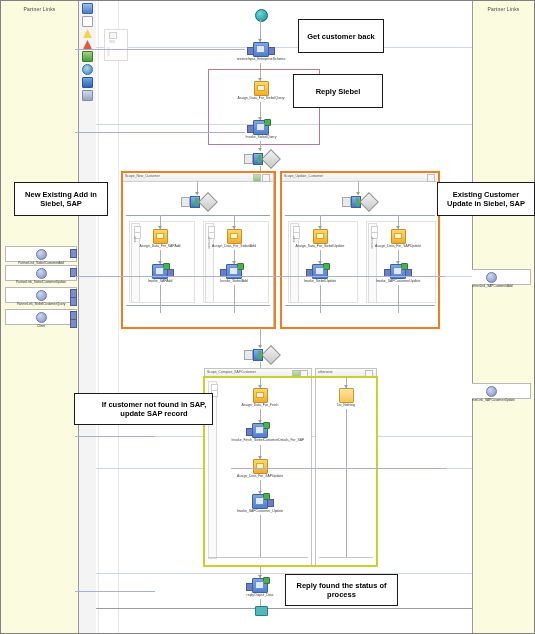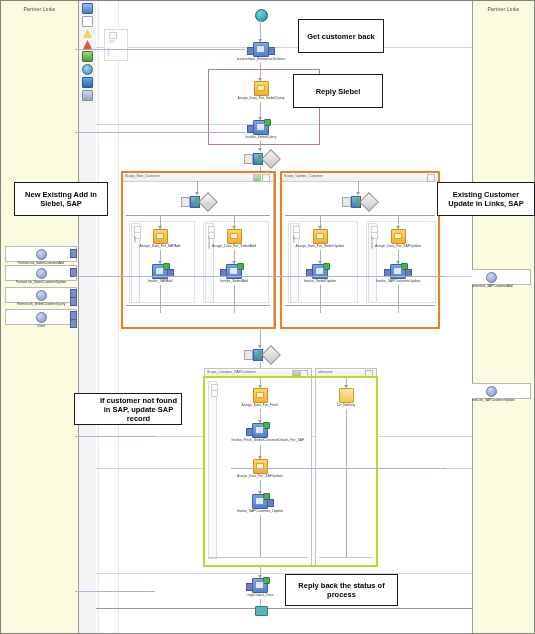--- a/index.html
+++ b/index.html
@@ -513,19 +513,19 @@
   <div class="wire" style="left:74px;top:435px;width:80px;height:1px;"></div>
   <div class="wire" style="left:230px;top:467px;width:215px;height:1px;"></div>
   <div class="wire" style="left:74px;top:590px;width:80px;height:1px;"></div>
 
   <div class="callout" style="left:297px;top:18px;width:86px;height:34px;">Get customer back</div>
 
   <div class="callout" style="left:292px;top:73px;width:90px;height:34px;">Reply Siebel</div>
 
   <div class="callout" style="left:13px;top:181px;width:94px;height:34px;">New Existing Add in Siebel, SAP</div>
 
-  <div class="callout" style="left:436px;top:181px;width:98px;height:34px;">Existing Customer Update in Links, SAP</div>
-
-  <div class="callout" style="left:73px;top:392px;width:108px;height:32px;padding-left:24px;">If customer not found in SAP, update SAP record</div>
-
-  <div class="callout" style="left:284px;top:573px;width:113px;height:32px;">Reply back the status of process</div>
+  <div class="callout" style="left:436px;top:181px;width:98px;height:34px;">Existing Customer Update in Siebel, SAP</div>
+
+  <div class="callout" style="left:73px;top:392px;width:139px;height:32px;padding-left:24px;">If customer not found in SAP, update SAP record</div>
+
+  <div class="callout" style="left:284px;top:573px;width:113px;height:32px;">Reply found the status of process</div>
 
 </div>
 
 </body></html>

